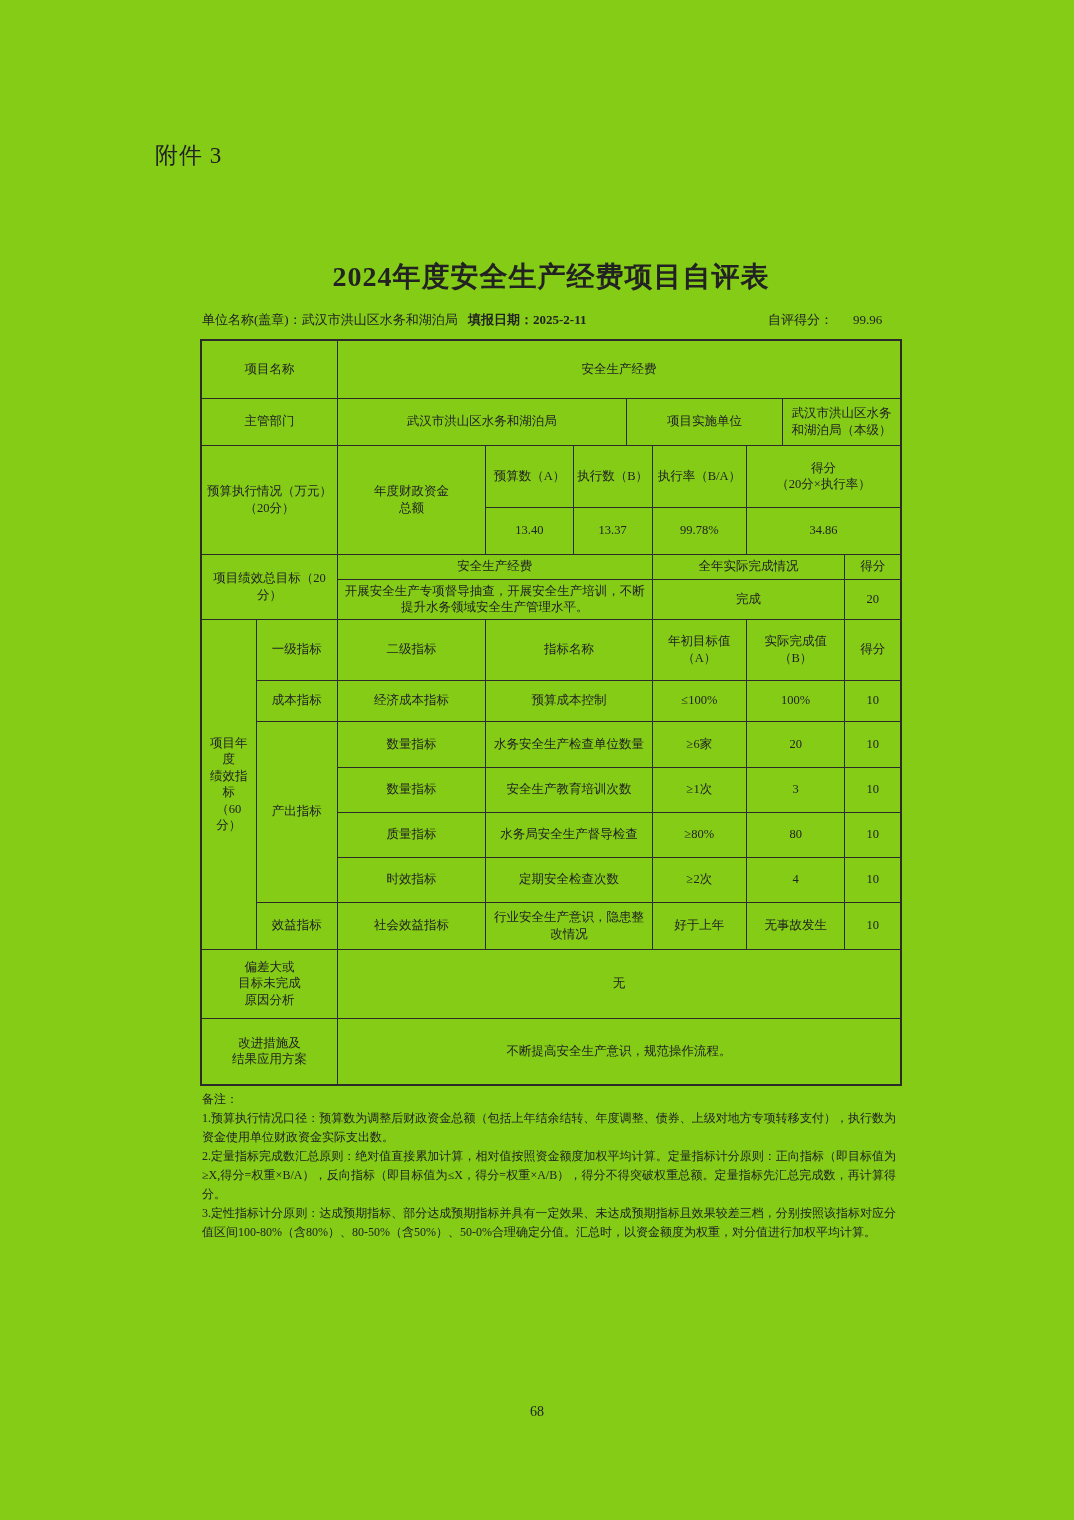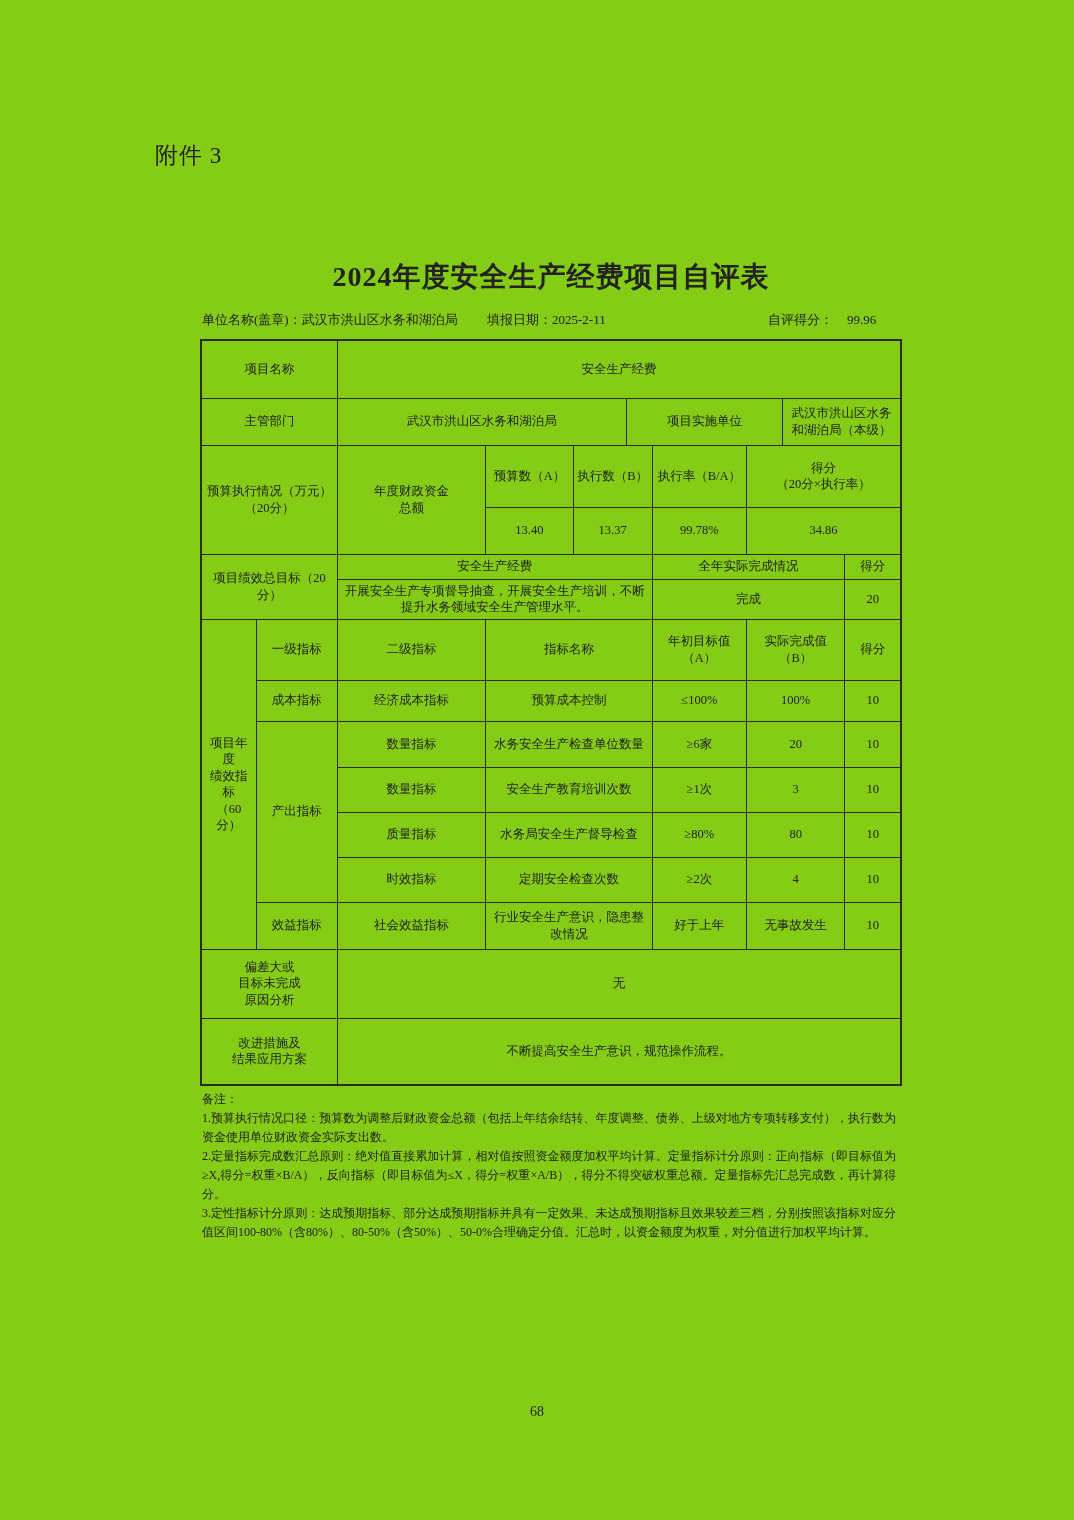--- a/index.html
+++ b/index.html
@@ -6,23 +6,23 @@
   .page{
     position:relative;width:1074px;height:1520px;background:#84cc16;
     font-family:"Liberation Serif","DejaVu Serif",serif;color:#222;
     overflow:hidden;
   }
   .attachment{position:absolute;left:155px;top:140px;font-size:23px;letter-spacing:1px;}
   .doc-title{position:absolute;left:200px;top:258px;width:702px;text-align:center;
     font-size:28px;font-weight:bold;letter-spacing:1px;}
   .meta{position:absolute;left:0;top:311px;width:923px;height:24px;font-size:13px;}
   .meta .m-unit{position:absolute;left:202px;}
-  .meta .m-date{position:absolute;left:487px;}
+  .meta .m-date{position:absolute;left:468px;font-weight:bold;}
   .meta .m-score{position:absolute;left:768px;}
-  .meta .m-score .val{margin-left:14px;}
+  .meta .m-score .val{margin-left:20px;}
   table.main{
     position:absolute;left:200px;top:339px;width:702px;
     border-collapse:collapse;table-layout:fixed;border:2px solid #2b2b2b;
   }
   table.main td{
     border:1px solid #2b2b2b;text-align:center;vertical-align:middle;
     padding:1px 3px;font-size:12.5px;line-height:1.32;overflow:hidden;
   }
   td.ml{white-space:pre-line;}
   td.left{text-align:left;padding-left:7px;}

